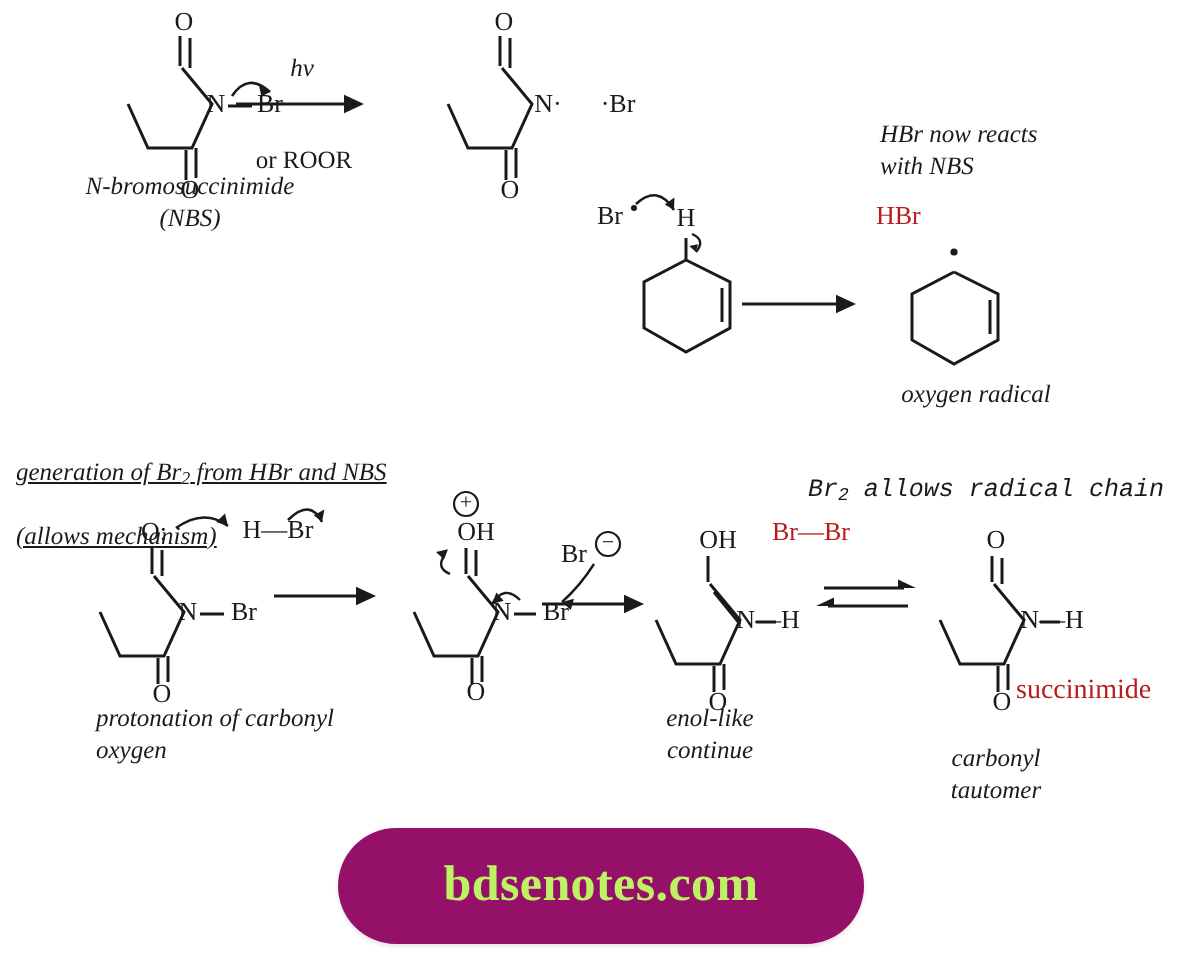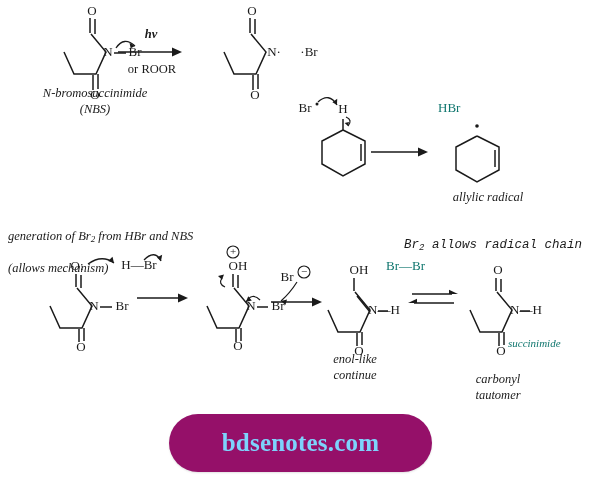--- a/index.html
+++ b/index.html
@@ -27,30 +27,30 @@
     font-style:italic;
     font-size:12.5px;
     color:#1a1a1a;
     line-height:1.25;
     white-space:pre-line;
   }
   .plain{
     font-family:"Liberation Serif", serif;
     font-style:normal;
     font-size:13px;
-    color:#0f766e;
+    color:#b91c1c;
     line-height:1.25;
   }
   .cond{
     font-family:"Liberation Serif", serif;
     font-size:12.5px;
     text-align:center;
     line-height:1.2;
   }
-  .cond .it{font-style:italic;font-weight:bold;}
+  .cond .it{font-style:italic;}
   .watermark{
     position:absolute;
     left:169px;top:414px;
     width:263px;height:58px;
     border-radius:29px;
     display:flex;align-items:center;justify-content:center;
     box-shadow:0 1px 2px rgba(0,0,0,.12);
   }
   .watermark span{
     color:#ffffff;
@@ -89,34 +89,36 @@
   <div class="abs lbl" style="left:30px;top:86px;width:130px;text-align:center;">N-bromosuccinimide
 (NBS)</div>
 
   <div class="abs cond" style="left:118px;top:27px;width:66px;">
     <span class="it">hν</span>
   </div>
   <svg class="abs" style="left:116px;top:46px;" width="70" height="12">
     <line x1="2" y1="6" x2="58" y2="6" stroke="#1a1a1a" stroke-width="1.6"></line>
     <path d="M66,6 l-10,-4.6 l0,9.2 z" fill="#1a1a1a"></path>
   </svg>
-  <div class="abs cond" style="left:115px;top:62px;width:74px;">or ROOR</div>
+  <div class="abs cond" style="left:115px;top:73px;width:74px;">or ROOR</div>
 
   <svg class="abs" style="left:196px;top:4px;" width="120" height="96">
     <polyline points="55,30 70,48 60,70 38,70 28,48" fill="none" stroke="#1a1a1a" stroke-width="1.5"></polyline>
     <line x1="54" y1="29" x2="54" y2="14" stroke="#1a1a1a" stroke-width="1.5"></line>
     <line x1="59" y1="30" x2="59" y2="15" stroke="#1a1a1a" stroke-width="1.5"></line>
     <line x1="57" y1="71" x2="57" y2="86" stroke="#1a1a1a" stroke-width="1.5"></line>
     <line x1="62" y1="70" x2="62" y2="85" stroke="#1a1a1a" stroke-width="1.5"></line>
     <text class="atom" x="56" y="8">O</text>
     <text class="atom" x="59" y="92">O</text>
     <text class="atom" x="78" y="49">N·</text>
     <text class="atom" x="113" y="49">·Br</text>
   </svg>
 
+  <div class="abs lbl" style="left:440px;top:60px;width:150px;">HBr now reacts
+with NBS</div>
 
   <svg class="abs" style="left:296px;top:92px;" width="120" height="92">
 
     <polyline points="47,38 69,49 69,72 47,84 26,72 26,49 47,38" fill="none" stroke="#1a1a1a" stroke-width="1.5"></polyline>
 
     <line x1="65" y1="52" x2="65" y2="69" stroke="#1a1a1a" stroke-width="1.5"></line>
 
     <line x1="47" y1="38" x2="47" y2="27" stroke="#1a1a1a" stroke-width="1.5"></line>
     <text class="atom" x="47" y="18">H</text>
     <text class="atom" x="9" y="17">Br</text>
@@ -136,23 +138,23 @@
     <line x1="1" y1="6" x2="50" y2="6" stroke="#1a1a1a" stroke-width="1.6"></line>
     <path d="M58,6 l-10,-4.6 l0,9.2 z" fill="#1a1a1a"></path>
   </svg>
 
   <svg class="abs" style="left:440px;top:112px;" width="90" height="80">
     <polyline points="37,24 59,35 59,58 37,70 16,58 16,35 37,24" fill="none" stroke="#1a1a1a" stroke-width="1.5"></polyline>
     <line x1="55" y1="38" x2="55" y2="55" stroke="#1a1a1a" stroke-width="1.5"></line>
     <circle cx="37" cy="14" r="1.8" fill="#1a1a1a"></circle>
   </svg>
 
-  <div class="abs lbl" style="left:418px;top:190px;width:140px;text-align:center;">allylic radical</div>
-
-  <div class="abs lbl" style="left:8px;top:213px;width:260px;">
+  <div class="abs lbl" style="left:418px;top:190px;width:140px;text-align:center;">oxygen radical</div>
+
+  <div class="abs lbl" style="left:8px;top:213px;width:260px;text-decoration:underline;">
     <span>generation of Br</span><span class="sub">2</span><span> from HBr and NBS</span><br>
     <span>(allows mechanism)</span>
   </div>
 
   <svg class="abs" style="left:22px;top:252px;" width="150" height="100">
     <polyline points="55,36 70,54 60,76 38,76 28,54" fill="none" stroke="#1a1a1a" stroke-width="1.5"></polyline>
     <line x1="54" y1="35" x2="54" y2="22" stroke="#1a1a1a" stroke-width="1.5"></line>
     <line x1="59" y1="36" x2="59" y2="23" stroke="#1a1a1a" stroke-width="1.5"></line>
     <line x1="57" y1="77" x2="57" y2="90" stroke="#1a1a1a" stroke-width="1.5"></line>
     <line x1="62" y1="76" x2="62" y2="89" stroke="#1a1a1a" stroke-width="1.5"></line>
@@ -163,20 +165,22 @@
     <text class="atom" x="100" y="55">Br</text>
     <text class="atom" x="117" y="14">H—Br</text>
 
     <path d="M66,12 Q80,2 92,11" fill="none" stroke="#1a1a1a" stroke-width="1.3"></path>
     <path d="M92,11 l-1.5,-6.2 l-4.4,4.2 z" fill="#1a1a1a"></path>
 
     <path d="M122,8 Q133,-3 139,9" fill="none" stroke="#1a1a1a" stroke-width="1.3"></path>
     <path d="M139,9 l1.2,-6.2 l-5.3,2.8 z" fill="#1a1a1a"></path>
   </svg>
 
+  <div class="abs lbl" style="left:48px;top:352px;width:150px;">protonation of carbonyl
+oxygen</div>
 
   <svg class="abs" style="left:136px;top:292px;" width="58" height="12">
     <line x1="1" y1="6" x2="44" y2="6" stroke="#1a1a1a" stroke-width="1.6"></line>
     <path d="M52,6 l-10,-4.6 l0,9.2 z" fill="#1a1a1a"></path>
   </svg>
 
   <svg class="abs" style="left:182px;top:248px;" width="130" height="104">
     <polyline points="52,40 67,58 57,80 35,80 25,58" fill="none" stroke="#1a1a1a" stroke-width="1.5"></polyline>
 
     <line x1="51" y1="39" x2="51" y2="26" stroke="#1a1a1a" stroke-width="1.5"></line>
@@ -245,22 +249,22 @@
     <line x1="44" y1="35" x2="44" y2="22" stroke="#1a1a1a" stroke-width="1.5"></line>
     <line x1="49" y1="36" x2="49" y2="23" stroke="#1a1a1a" stroke-width="1.5"></line>
     <line x1="47" y1="77" x2="47" y2="90" stroke="#1a1a1a" stroke-width="1.5"></line>
     <line x1="52" y1="76" x2="52" y2="89" stroke="#1a1a1a" stroke-width="1.5"></line>
     <line x1="68" y1="55" x2="78" y2="55" stroke="#1a1a1a" stroke-width="1.5"></line>
     <text class="atom" x="46" y="15">O</text>
     <text class="atom" x="49" y="96">O</text>
     <text class="atom" x="74" y="55">N—H</text>
   </svg>
 
-  <div class="abs plain" style="left:508px;top:337px;font-size:11px;font-style:italic;">succinimide</div>
+  <div class="abs plain" style="left:508px;top:337px;font-size:14px;">succinimide</div>
 
   <div class="abs lbl" style="left:443px;top:372px;width:110px;text-align:center;">carbonyl
 tautomer</div>
 
   <div class="watermark" id="wm" style="background: rgb(149, 16, 105);">
-    <span style="color: #7dd3fc;">bdsenotes.com</span>
+    <span style="color: #bef264;">bdsenotes.com</span>
   </div>
 
 </div>
 
 </body></html>

